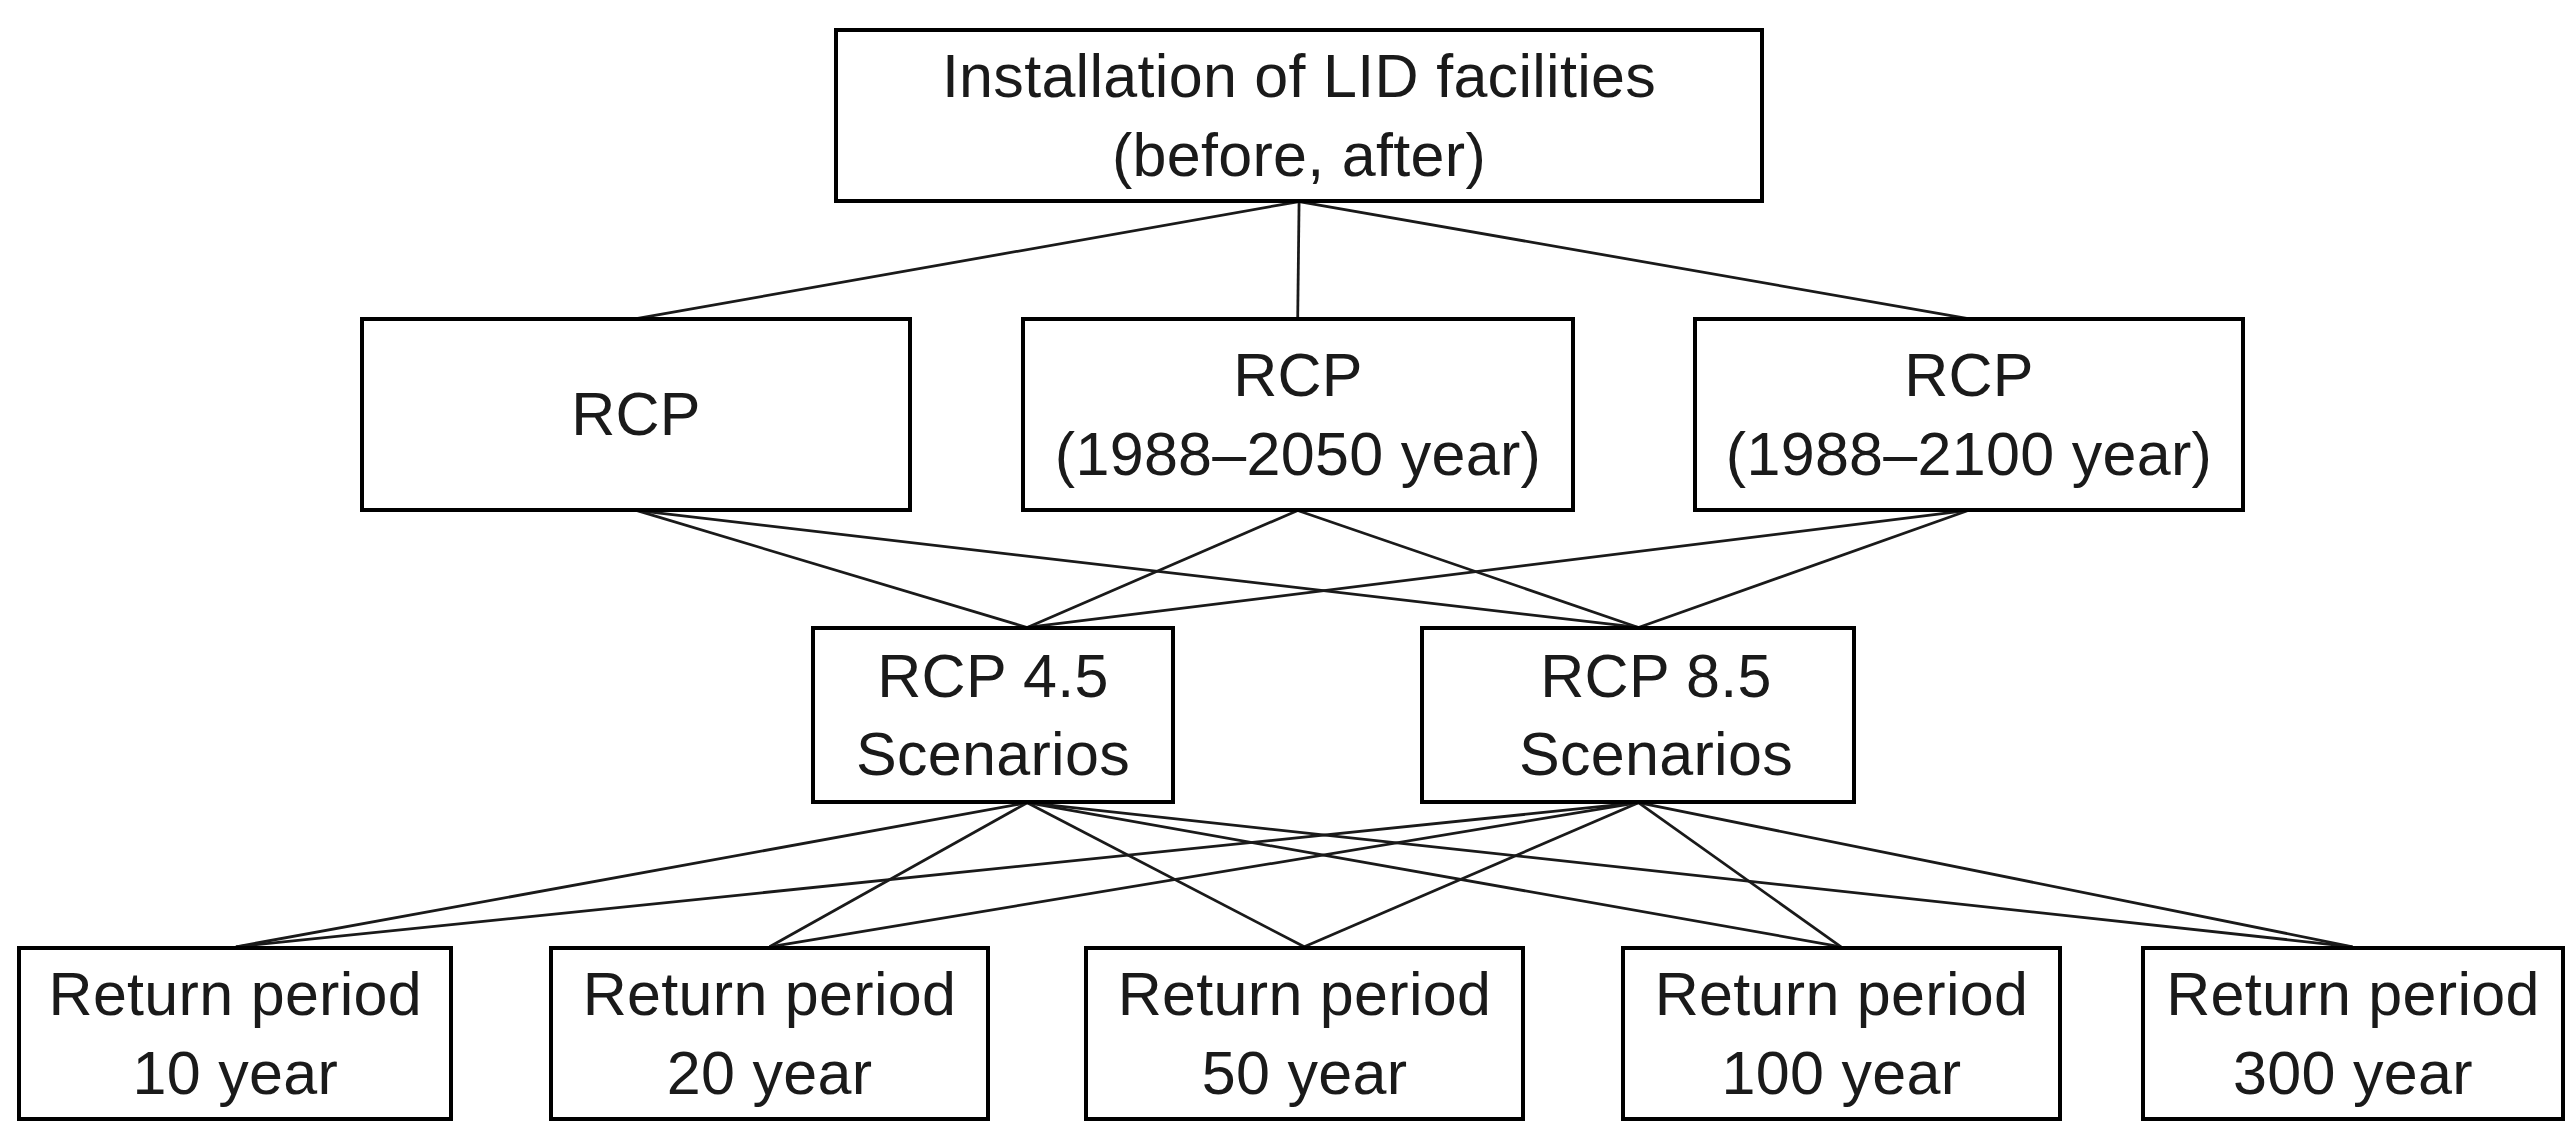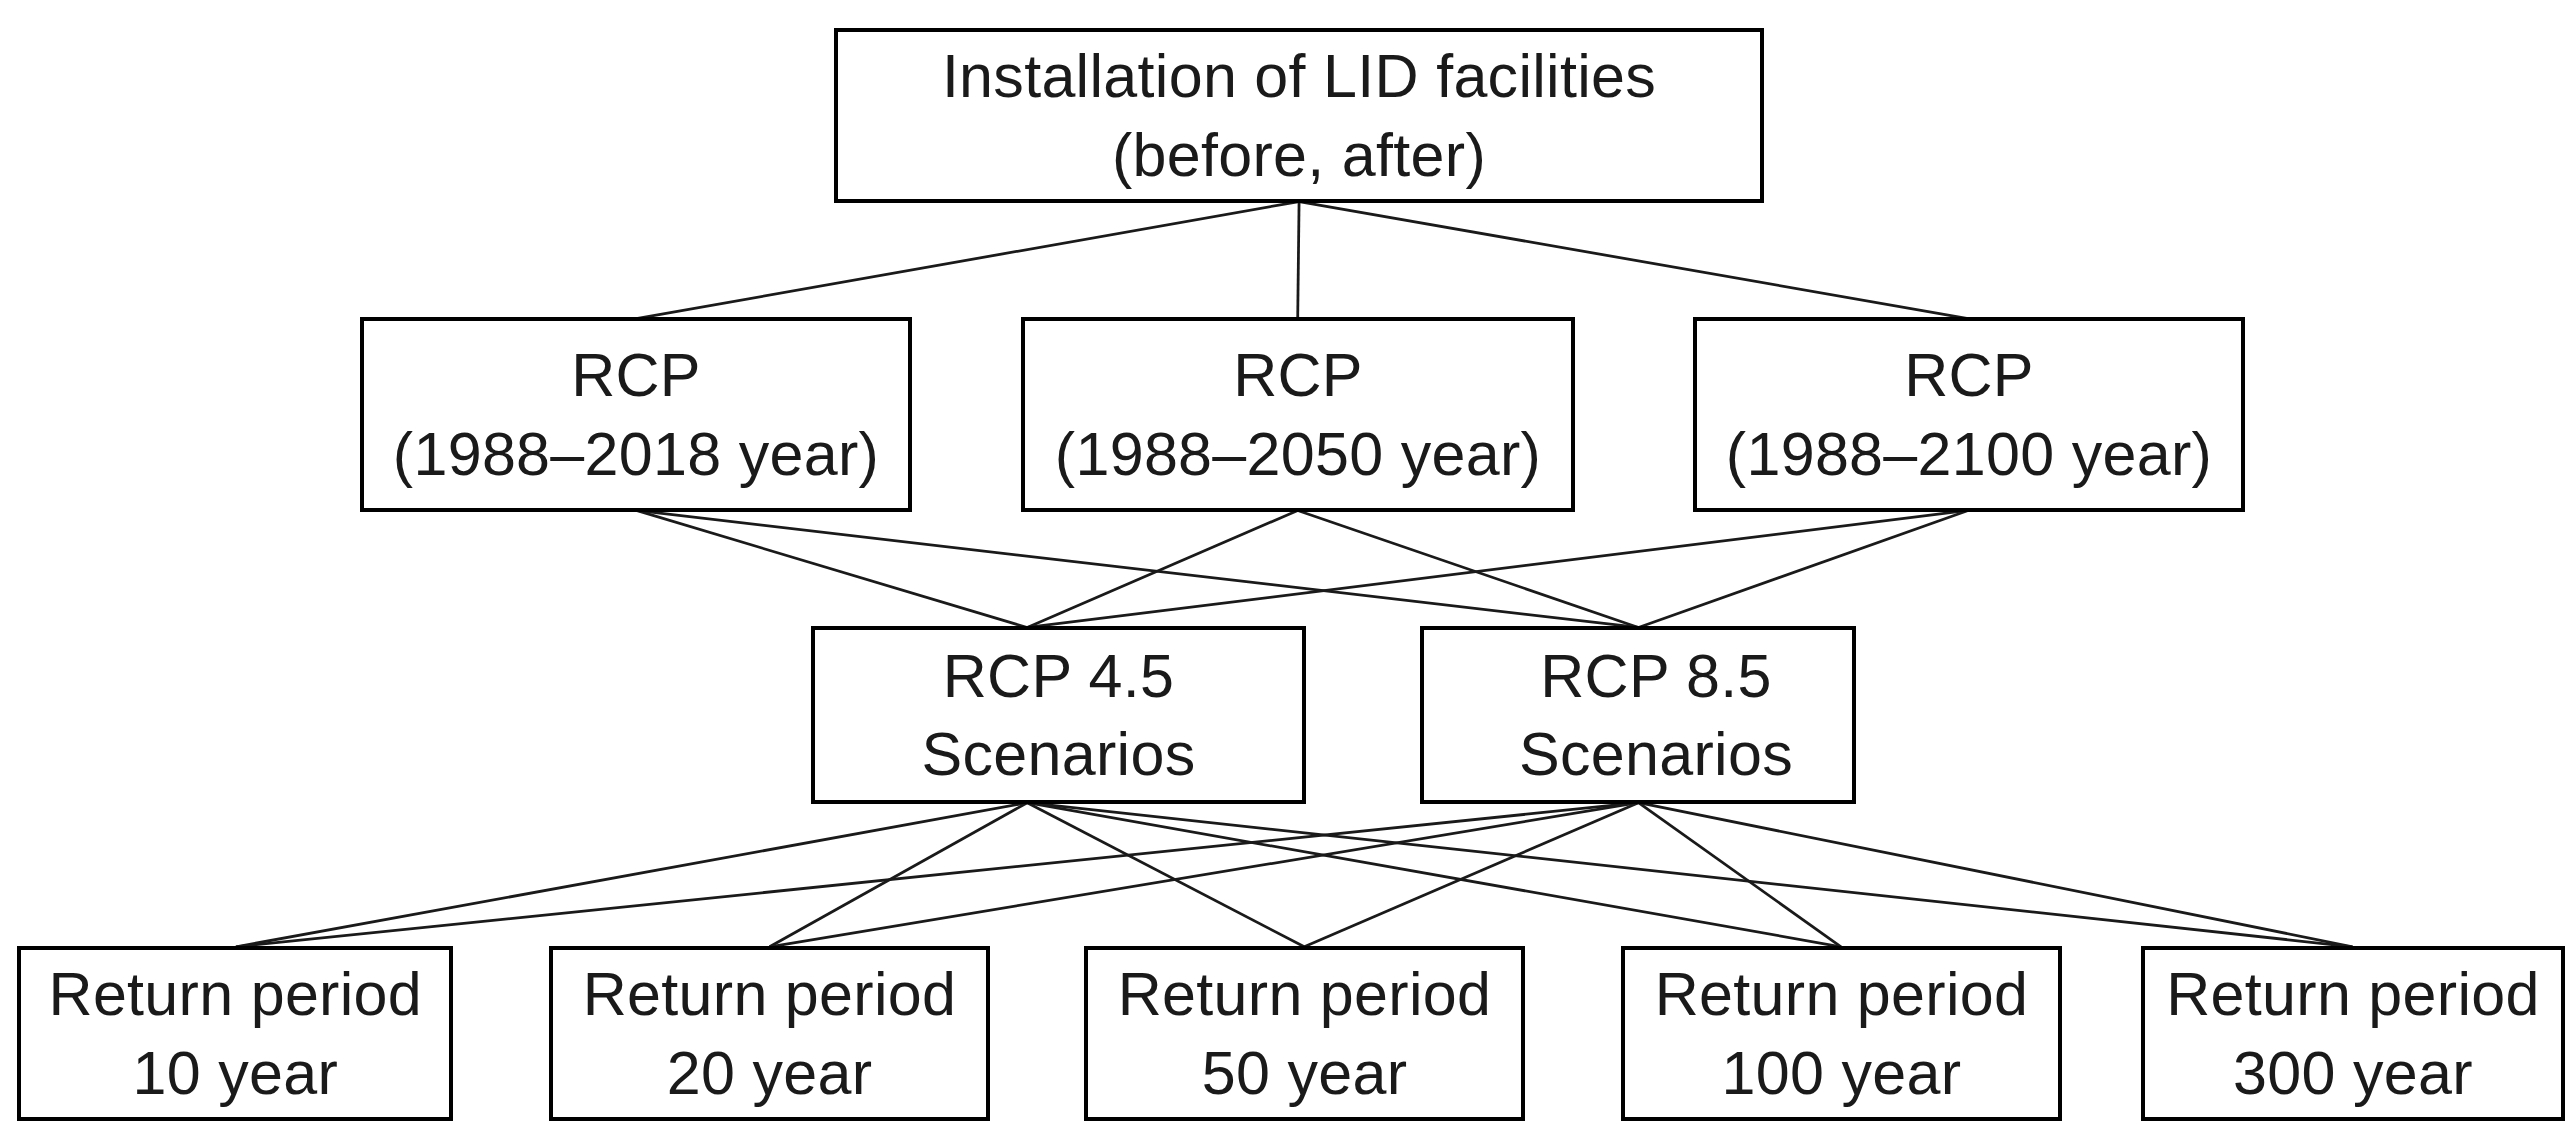--- a/index.html
+++ b/index.html
@@ -68,34 +68,33 @@
       <line x1="2365" y1="1159" x2="3396" y2="1367" stroke="#1a1a1a" stroke-width="4"></line>
     </svg>
 
   <div class="node" style="left:834px;top:28px;width:930px;height:175px;">
     <span>Installation of LID facilities</span>
     <span>(before, after)</span>
   </div>
 
   <div class="node" style="left:360px;top:317px;width:552px;height:195px;">
     <span>RCP</span>
-    <span>(1988–2018 year)</span>
   </div>
 
   <div class="node" style="left:1021px;top:317px;width:554px;height:195px;">
     <span>RCP</span>
     <span>(1988–2050 year)</span>
   </div>
 
   <div class="node" style="left:1693px;top:317px;width:552px;height:195px;">
     <span>RCP</span>
     <span>(1988–2100 year)</span>
   </div>
 
-  <div class="node" style="left:811px;top:626px;width:495px;height:178px;">
+  <div class="node" style="left:811px;top:626px;width:364px;height:178px;">
     <span>RCP 4.5</span>
     <span>Scenarios</span>
   </div>
 
   <div class="node" style="left:1420px;top:626px;width:436px;height:178px;padding-left:36px;">
     <span>RCP 8.5</span>
     <span>Scenarios</span>
   </div>
 
   <div class="node" style="left:17.3px;top:946px;width:436px;height:175px;">

